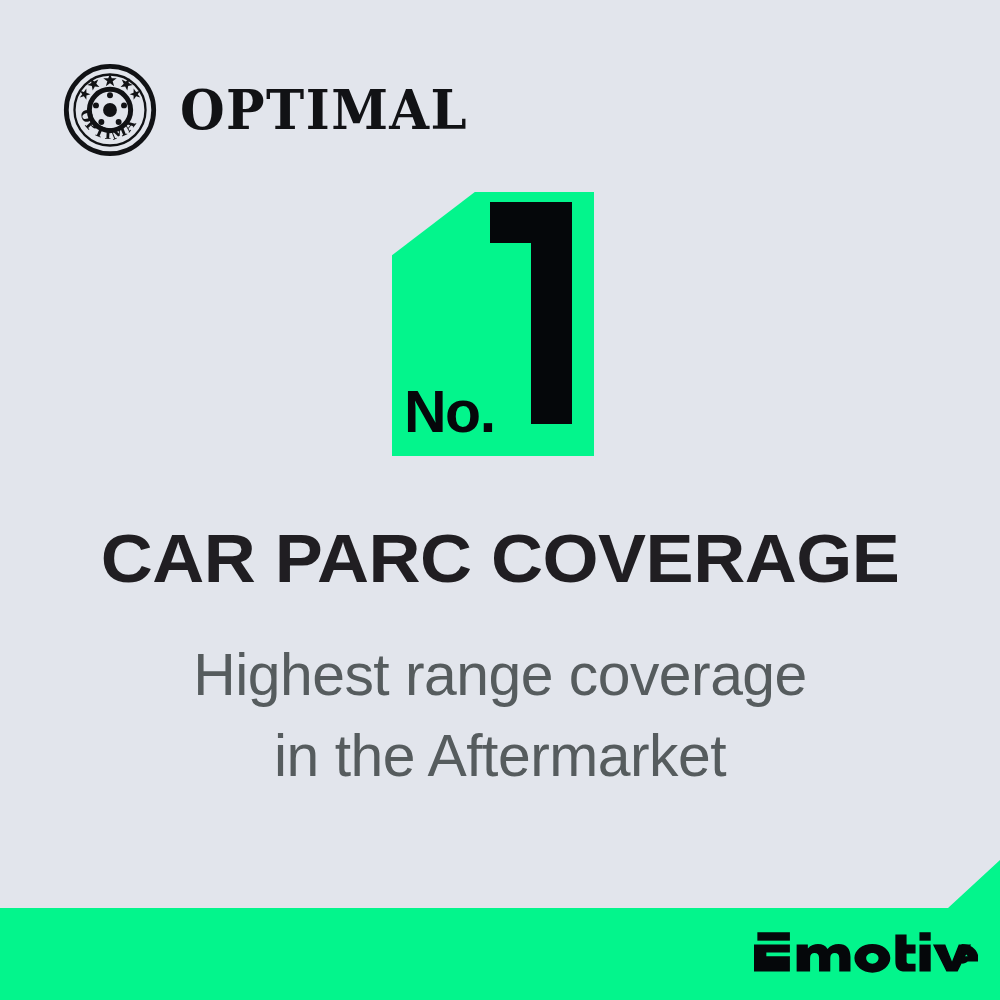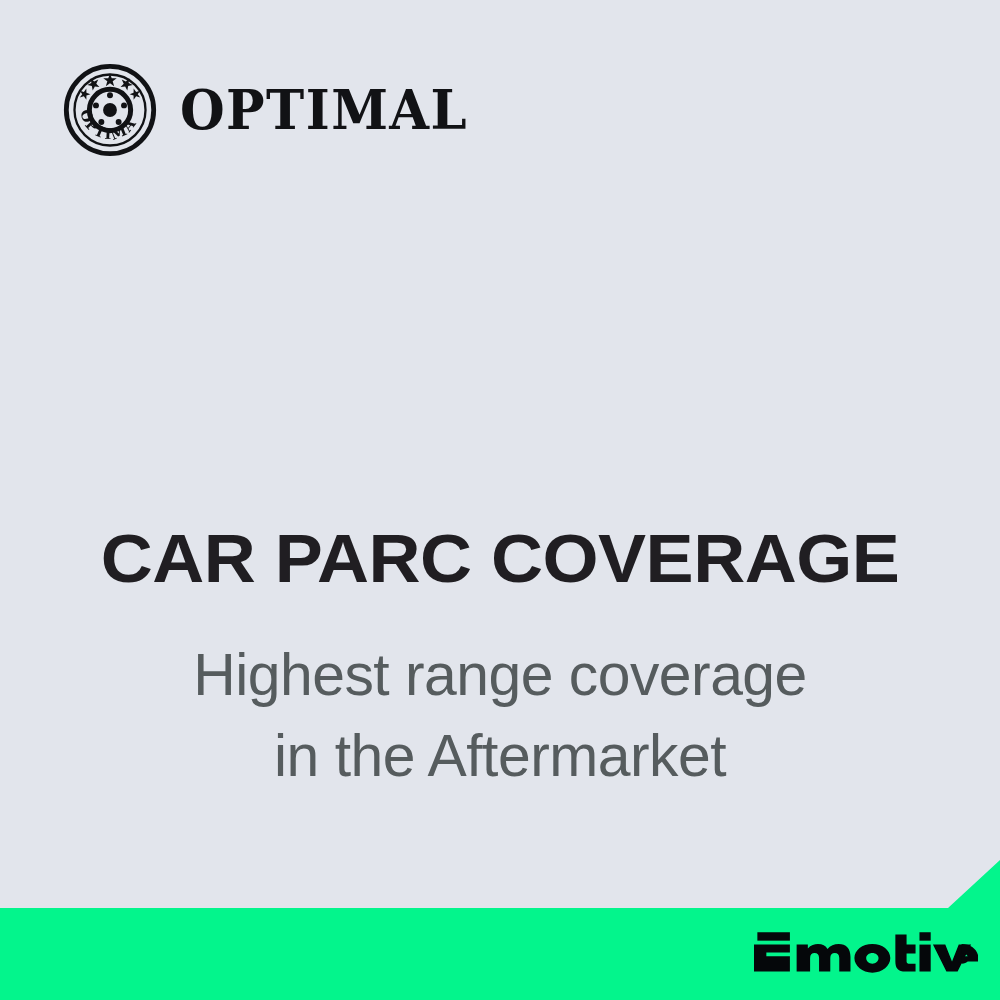--- a/index.html
+++ b/index.html
@@ -173,20 +173,29 @@
         <path id="emblem-arc" d="M 20.5,57.5 A 30.5,30.5 0 0 0 79.5,57.5"></path>
       </defs>
       <text font-family="DejaVu Serif, serif" font-size="15.5" font-weight="700" fill="#111215" letter-spacing="1.2">
         <textPath href="#emblem-arc" startOffset="50%" text-anchor="middle">OPTIMAL</textPath>
       </text>
     </svg>
 
     <div id="brand-wordmark">OPTIMAL</div>
   </div>
 
+  <div id="rank-badge">
+
+    <svg id="rank-numeral" viewBox="0 0 110 250" aria-hidden="true">
+
+      <path d="M 14,14 L 96,14 L 96,236 L 55,236 L 55,55 L 14,55 Z" fill="#05070a"></path>
+    </svg>
+
+    <div id="rank-prefix">No.</div>
+  </div>
 
   <div id="headline">CAR PARC COVERAGE</div>
 
   <div id="subhead">
     <span class="subhead-line">Highest range coverage</span>
     <span class="subhead-line">in the Aftermarket</span>
   </div>
 
   <div id="footer-band">
 

